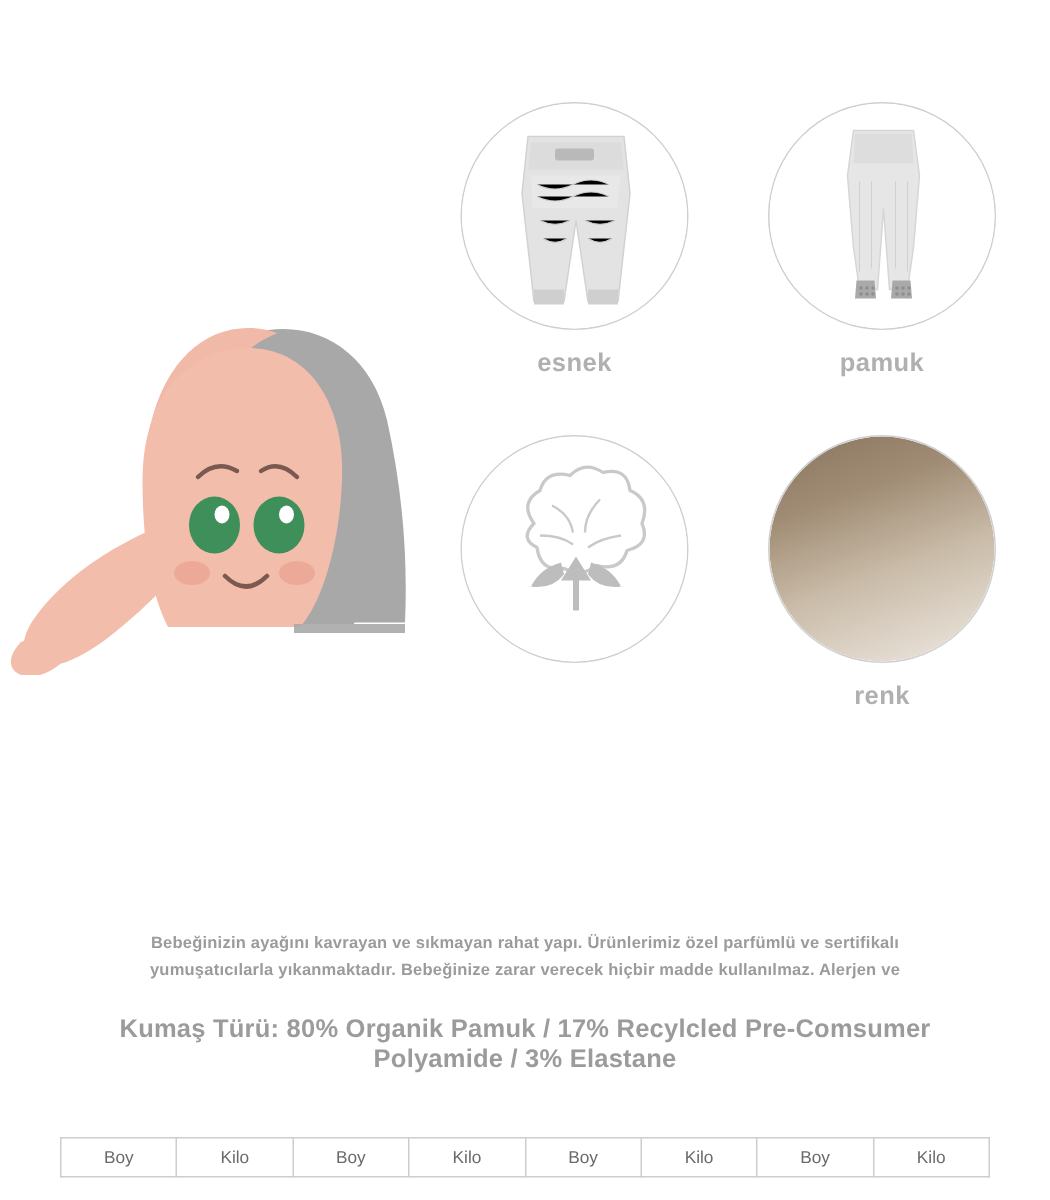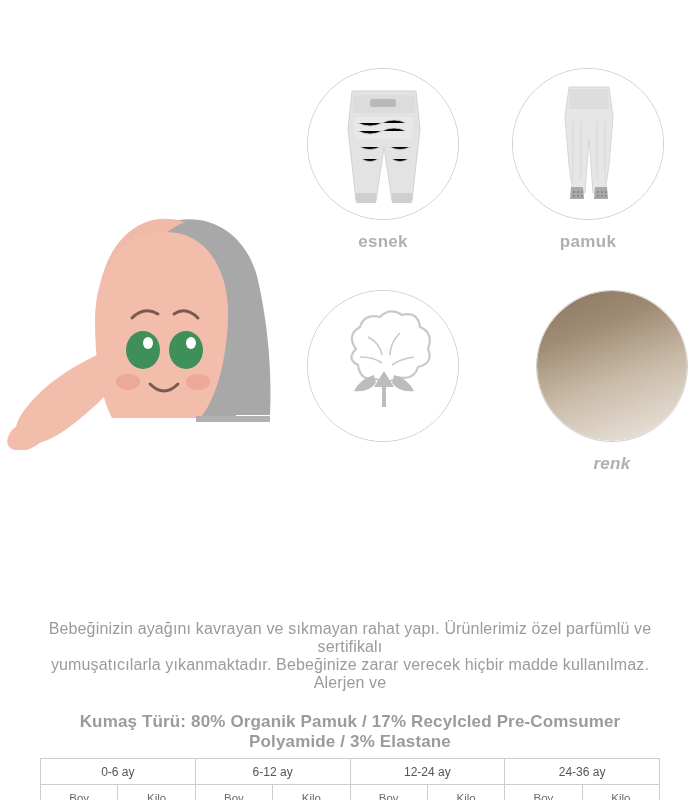--- a/index.html
+++ b/index.html
@@ -49,41 +49,41 @@
     margin-top: 12px;
     font-size: 17px;
     font-weight: bold;
     color: #b0b0b0;
     letter-spacing: 0.3px;
   }
 
   #feat-esnek  { left: 303px; top: 68px; }
   #feat-kaymaz { left: 508px; top: 68px; }
   #feat-pamuk  { left: 303px; top: 290px; }
-  #feat-renk   { left: 532px; top: 290px; font-style: italic; }
+  #feat-renk   { left: 508px; top: 290px; }
 
   
   .renk-fill {
     position: absolute;
     inset: 0;
     border-radius: 50%;
     background: linear-gradient(160deg, #8a7660 0%, #a08c74 28%, #c9bba8 58%, #efe9e2 100%);
   }
 
   
   .desc-block {
     position: absolute;
     left: 40px;
     top: 620px;
     width: 620px;
     text-align: center;
   }
   .desc-line {
-    font-size: 16px;
-    font-weight: normal;
+    font-size: 11px;
+    font-weight: bold;
     color: #9b9b9b;
     line-height: 18px;
     letter-spacing: 0.15px;
   }
   .fabric-line {
     margin-top: 20px;
     font-size: 17px;
     font-weight: bold;
     color: #9b9b9b;
     letter-spacing: 0.15px;
@@ -230,26 +230,20 @@
   </div>
 
   <div class="desc-block">
     <div class="desc-line">Bebeğinizin ayağını kavrayan ve sıkmayan rahat yapı. Ürünlerimiz özel parfümlü ve sertifikalı</div>
     <div class="desc-line">yumuşatıcılarla yıkanmaktadır. Bebeğinize zarar verecek hiçbir madde kullanılmaz. Alerjen ve</div>
     <div class="fabric-line">Kumaş Türü: 80% Organik Pamuk / 17% Recylcled Pre-Comsumer Polyamide / 3% Elastane</div>
   </div>
 
   <table class="size-table">
     <tbody>
-        <tr>
-      <th colspan="2" class="age-head">0-6 ay</th>
-      <th colspan="2" class="age-head">6-12 ay</th>
-      <th colspan="2" class="age-head">12-24 ay</th>
-      <th colspan="2" class="age-head">24-36 ay</th>
-    </tr>
     <tr>
       <td>Boy</td>
       <td>Kilo</td>
       <td>Boy</td>
       <td>Kilo</td>
       <td>Boy</td>
       <td>Kilo</td>
       <td>Boy</td>
       <td>Kilo</td>
     </tr>

